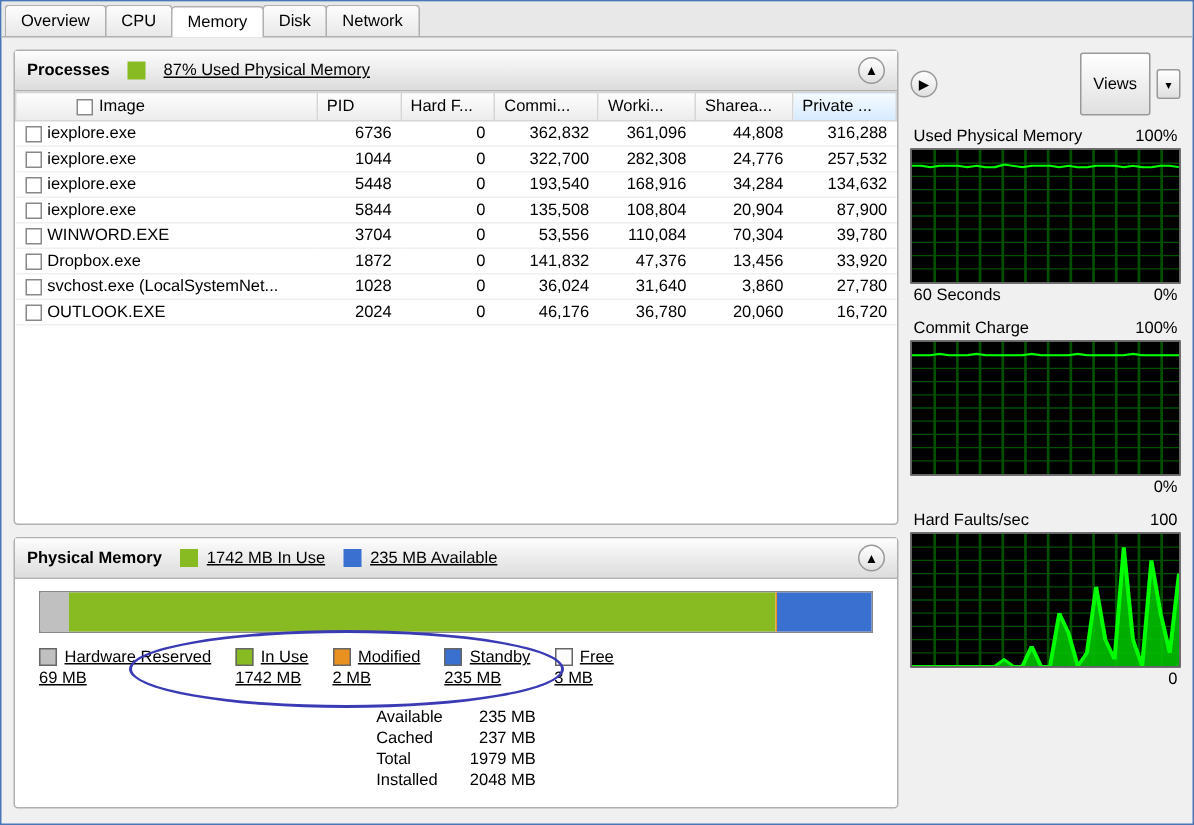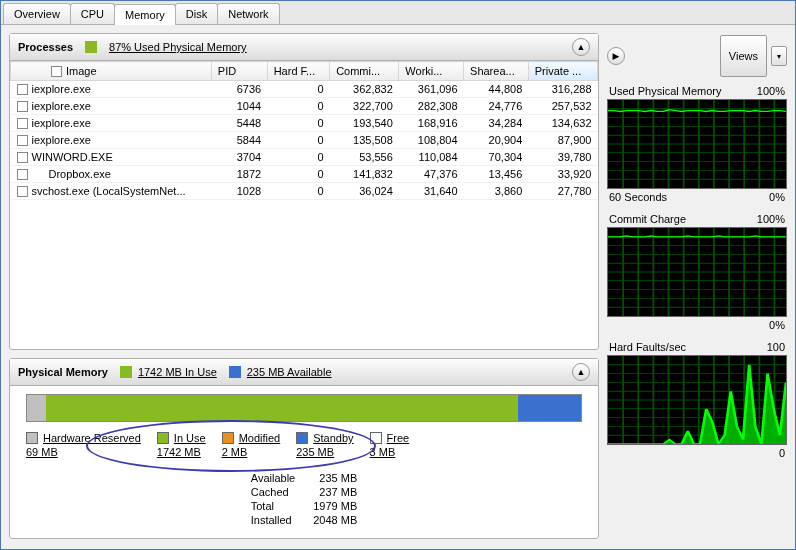--- a/index.html
+++ b/index.html
@@ -165,21 +165,21 @@
                 </td>
                 <td class="num">3704</td>
                 <td class="num">0</td>
                 <td class="num">53,556</td>
                 <td class="num">110,084</td>
                 <td class="num">70,304</td>
                 <td class="num">39,780</td>
               </tr>
               <tr>
                 <td>
-                  <span style="display:flex;align-items:center;gap:21px;">
+                  <span style="display:flex;align-items:center;gap:4px;">
                     <span class="chk"></span>
                     <span>Dropbox.exe</span>
                   </span>
                 </td>
                 <td class="num">1872</td>
                 <td class="num">0</td>
                 <td class="num">141,832</td>
                 <td class="num">47,376</td>
                 <td class="num">13,456</td>
                 <td class="num">33,920</td>
@@ -190,20 +190,34 @@
                     <span class="chk"></span>
                     <span>svchost.exe (LocalSystemNet...</span>
                   </span>
                 </td>
                 <td class="num">1028</td>
                 <td class="num">0</td>
                 <td class="num">36,024</td>
                 <td class="num">31,640</td>
                 <td class="num">3,860</td>
                 <td class="num">27,780</td>
+              </tr>
+              <tr>
+                <td>
+                  <span style="display:flex;align-items:center;gap:4px;">
+                    <span class="chk"></span>
+                    <span>OUTLOOK.EXE</span>
+                  </span>
+                </td>
+                <td class="num">2024</td>
+                <td class="num">0</td>
+                <td class="num">46,176</td>
+                <td class="num">36,780</td>
+                <td class="num">20,060</td>
+                <td class="num">16,720</td>
               </tr>
             </tbody>
         </table>
       </div>
     </div>
 
     <div class="panel">
       <div class="panel-header">
         <span>Physical Memory</span>
         <span style="display:flex;align-items:center;gap:6px;">

